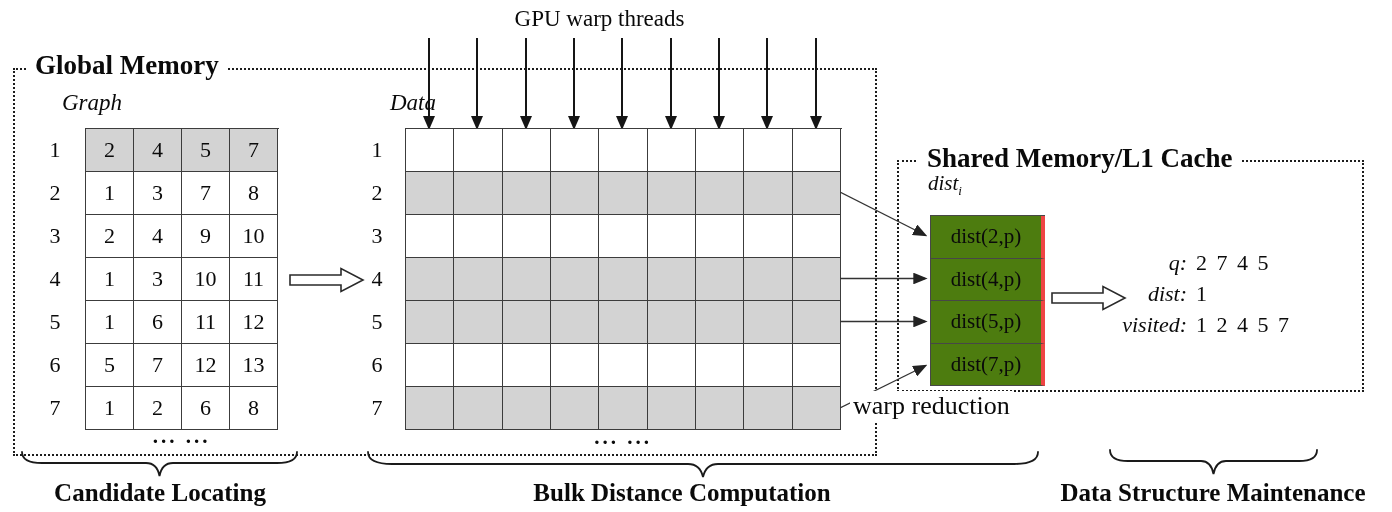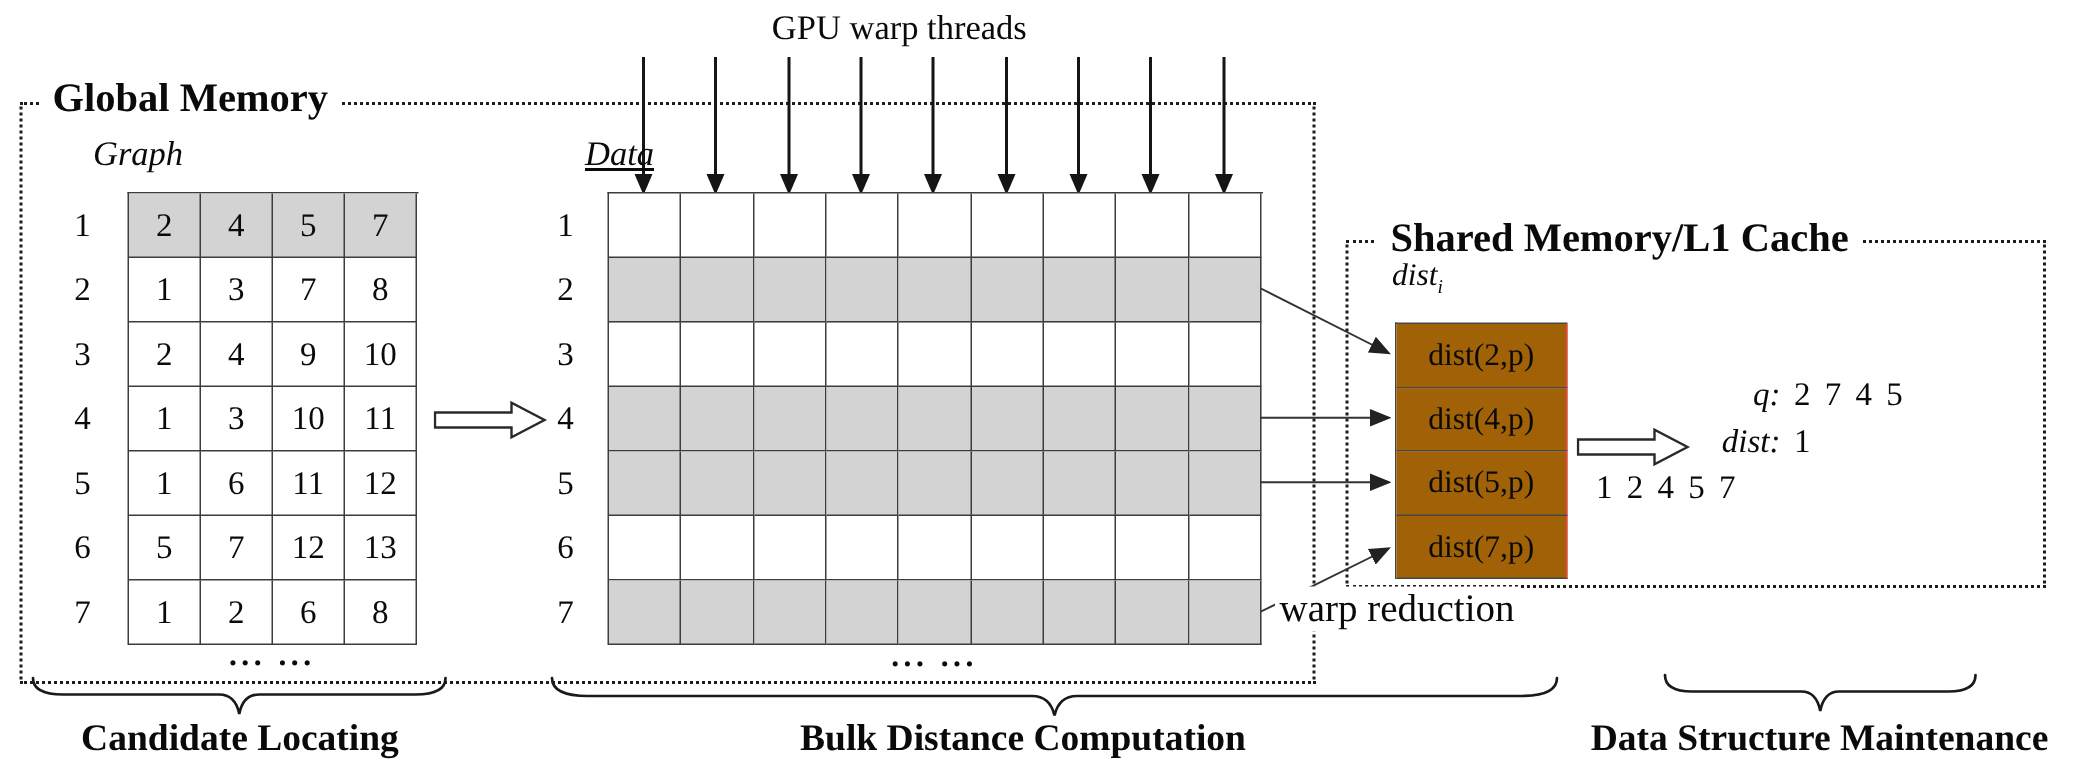--- a/index.html
+++ b/index.html
@@ -15,21 +15,21 @@
   .sm-box  { left:897px; top:160px; width:463px; height:228px; border:2px dotted #1c1c1c; }
   .region-title {
     font-weight:bold; font-size:27px; line-height:30px; background:#fff; padding:0 9px;
     white-space:nowrap; z-index:3;
   }
   .gm-title { left:26px;  top:50px; }
   .sm-title { left:918px; top:143px; }
 
   .side-label { font-size:23px; z-index:2;margin-left:42px; }
   .graph-label { left:20px;  top:90px; }
-  .data-label  { left:348px; top:90px;text-decoration:underline; }
+  .data-label  { left:348px; top:90px; }
 
   
   .row-labels { z-index:2; }
   .row-labels .row-label {
     height:43px; line-height:43px; text-align:center; font-size:22px;
   }
   .graph-row-labels { left:40px;  top:128px; width:30px; }
   .data-row-labels  { left:363px; top:128px; width:28px; }
 
   
@@ -58,22 +58,22 @@
     width:0; height:0; margin-top:-1px;
     border-left:6.5px solid transparent; border-right:6.5px solid transparent;
     border-top:14px solid #151515;
   }
 
   
   .dist-i-label { left:928px; top:171px; font-size:21px; z-index:3; }
   .dist-i-label sub { font-size:13px; }
   .dist-boxes { left:930px; top:215px; width:114px; border-left:1px solid #474747; border-top:1px solid #474747; background:#fff; z-index:3; }
   .dist-box {
-    box-sizing:border-box; height:42.5px; border-right:1px solid #ef4444; border-bottom:1px solid #474747;
-    display:flex; align-items:center; justify-content:center; font-size:21px; background:#a16207;
+    box-sizing:border-box; height:42.5px; border-right:4px solid #ef4444; border-bottom:1px solid #474747;
+    display:flex; align-items:center; justify-content:center; font-size:21px; background:#4d7c0f;
   }
 
   
   .state-block { left:1055px; top:250px; z-index:3; }
   .state-row { display:flex; height:31px; align-items:baseline; }
   .state-label { width:132px; text-align:right; font-style:italic; font-size:22px; }
   .state-value { margin-left:9px; font-size:22px; letter-spacing:2px; white-space:pre; }
 
   .warp-reduction { left:850px; top:391px; font-size:26px; background:#fff; padding:0 3px; z-index:4; white-space:nowrap; }
 
@@ -317,20 +317,21 @@
   <div class="abs state-block">
       <div class="state-row">
         <div class="state-label">q:</div>
         <div class="state-value">2 7 4 5</div>
       </div>
       <div class="state-row">
         <div class="state-label">dist:</div>
         <div class="state-value">1</div>
       </div>
       <div class="state-row">
+        <div class="state-label">visited:</div>
         <div class="state-value">1 2 4 5 7</div>
       </div>
     </div>
 
   <div class="abs warp-reduction">warp reduction</div>
 
   <svg class="overlay" style="left:0; top:448px;" width="1392" height="34" viewBox="0 0 1392 34">
     <path d="M 22 4 Q 22 15, 42 15 L 146 15 Q 157 15, 159.5 28 Q 162 15, 173 15 L 277 15 Q 297 15, 297 4" fill="none" stroke="#1a1a1a" stroke-width="1.8" stroke-linecap="round"></path>
     <path d="M 368 4 Q 368 16, 392 16 L 688 16 Q 700 16, 703 29 Q 706 16, 718 16 L 1014 16 Q 1038 16, 1038 4" fill="none" stroke="#1a1a1a" stroke-width="1.8" stroke-linecap="round"></path>
     <path d="M 1110 2 Q 1110 13, 1128 13 L 1201 13 Q 1211 13, 1213.5 26 Q 1216 13, 1226 13 L 1299 13 Q 1317 13, 1317 2" fill="none" stroke="#1a1a1a" stroke-width="1.8" stroke-linecap="round"></path>

